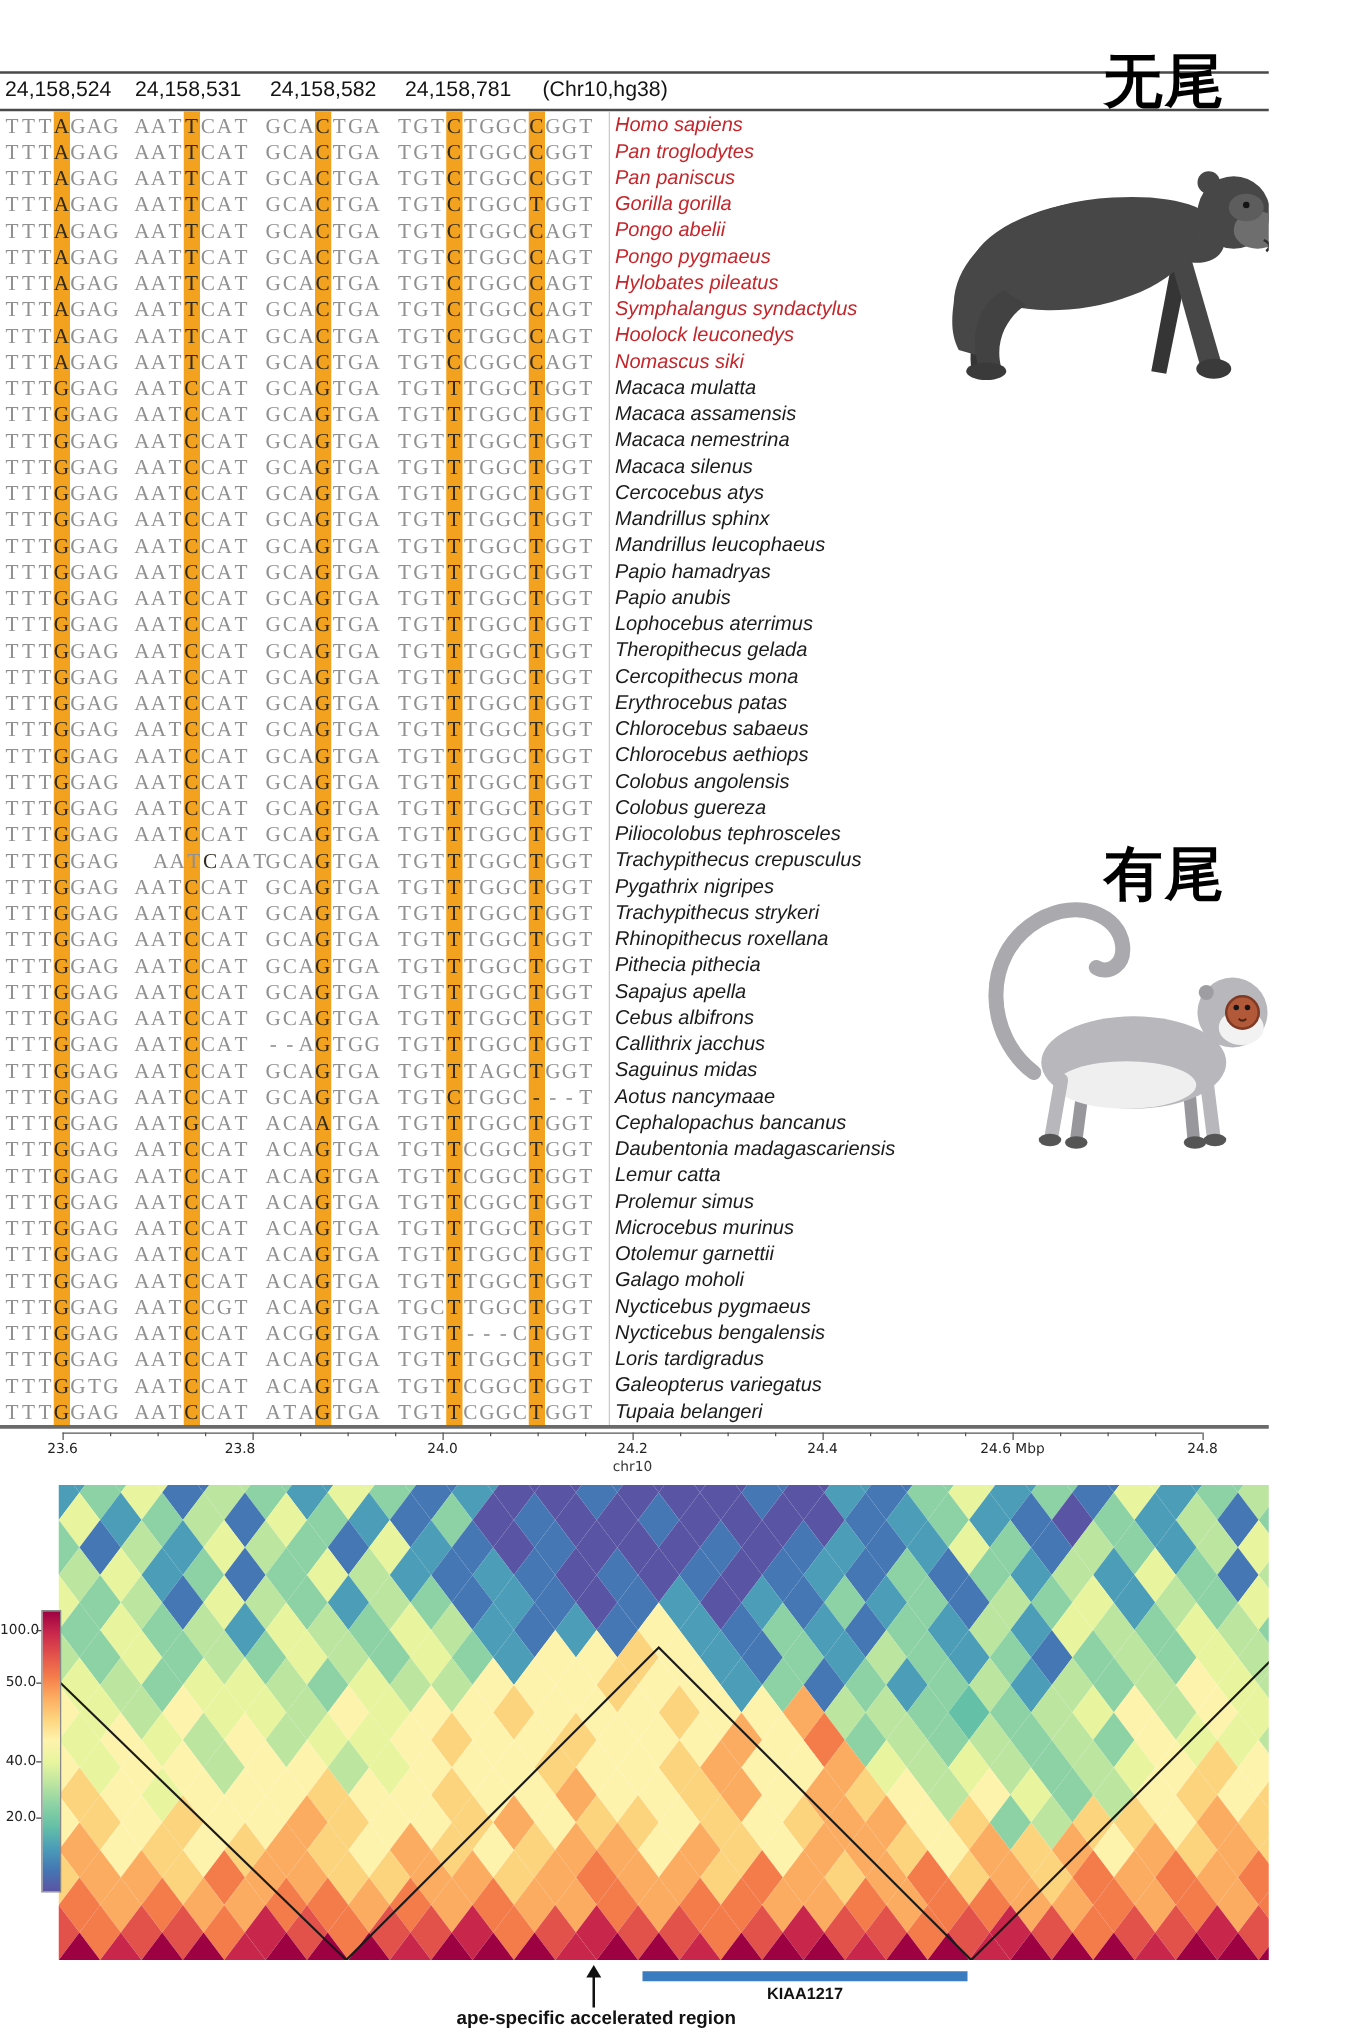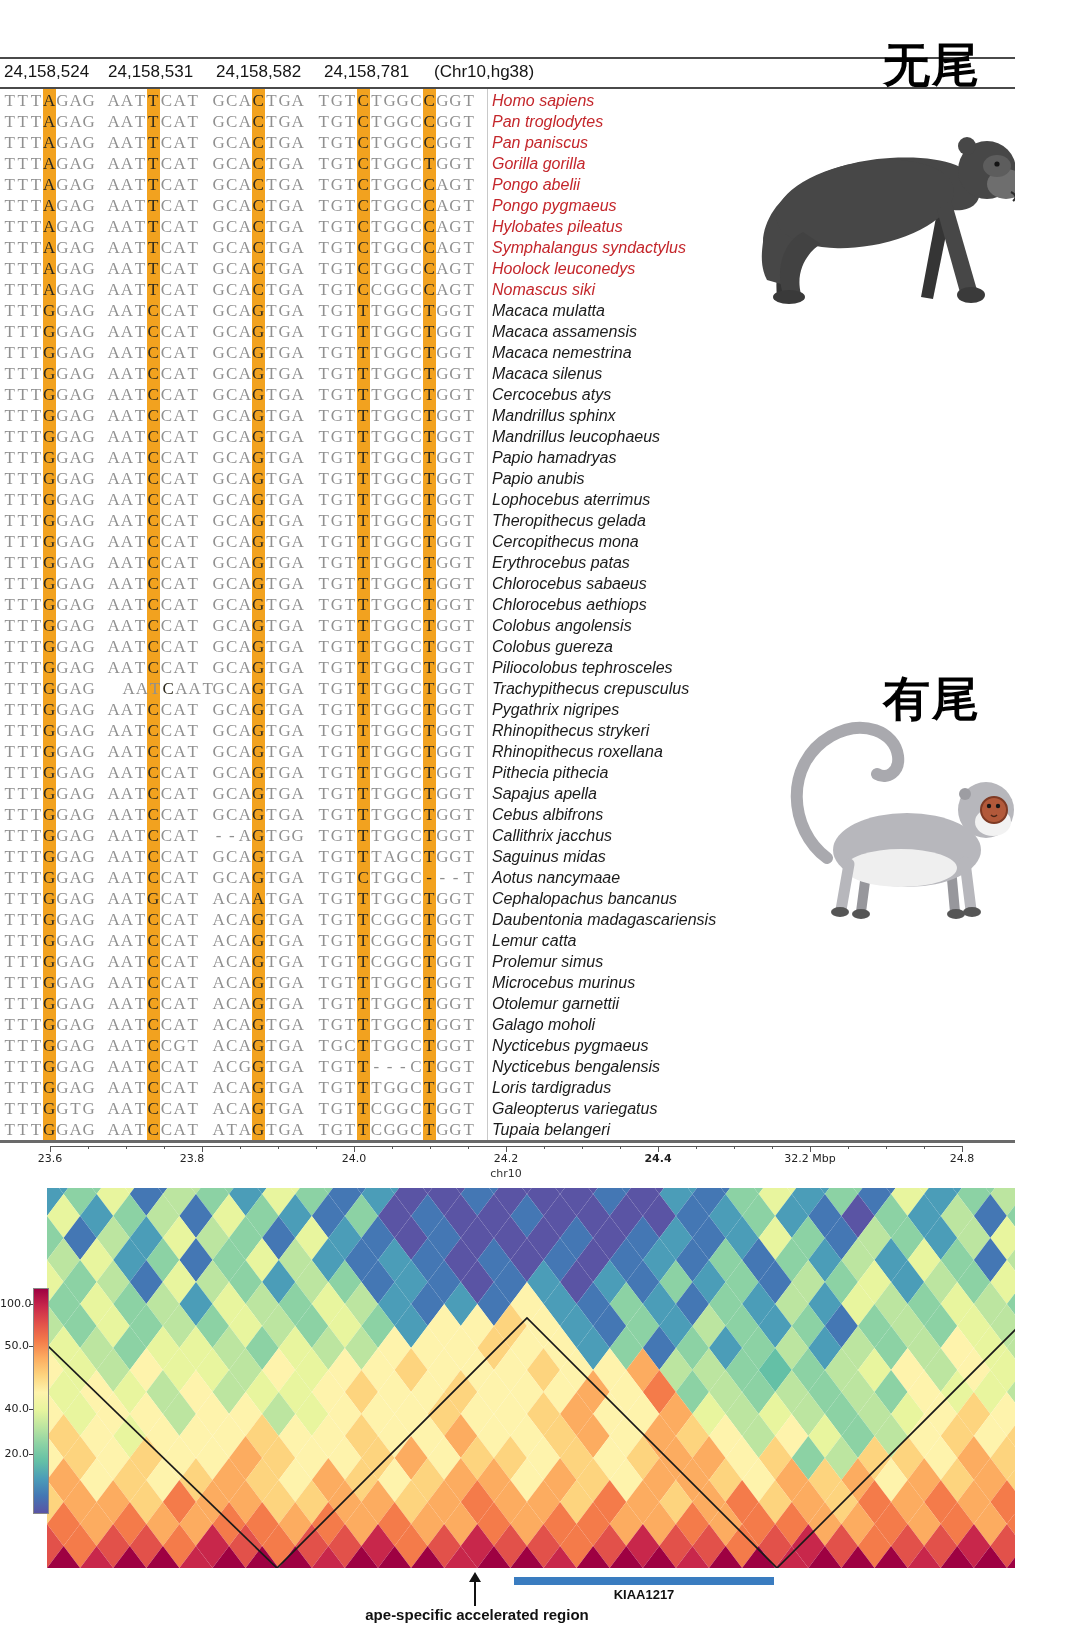--- a/index.html
+++ b/index.html
@@ -279,21 +279,21 @@
           <span class="blk" style="left: 107px;"><span class="ch">A</span><span class="ch">A</span><span class="ch">T</span><span class="ch hl">C</span><span class="ch">C</span><span class="ch">A</span><span class="ch">T</span></span>
           <span class="blk" style="left: 212px;"><span class="ch">G</span><span class="ch">C</span><span class="ch">A</span><span class="ch hl">G</span><span class="ch">T</span><span class="ch">G</span><span class="ch">A</span></span>
           <span class="blk" style="left: 317px;"><span class="ch">T</span><span class="ch">G</span><span class="ch">T</span><span class="ch hl">T</span><span class="ch">T</span><span class="ch">G</span><span class="ch">G</span><span class="ch">C</span><span class="ch hl">T</span><span class="ch">G</span><span class="ch">G</span><span class="ch">T</span></span>
           <span class="spname">Pygathrix nigripes</span>
         </div>
         <div class="seq-row" style="top: 720px;">
           <span class="blk" style="left: 3px;"><span class="ch">T</span><span class="ch">T</span><span class="ch">T</span><span class="ch hl">G</span><span class="ch">G</span><span class="ch">A</span><span class="ch">G</span></span>
           <span class="blk" style="left: 107px;"><span class="ch">A</span><span class="ch">A</span><span class="ch">T</span><span class="ch hl">C</span><span class="ch">C</span><span class="ch">A</span><span class="ch">T</span></span>
           <span class="blk" style="left: 212px;"><span class="ch">G</span><span class="ch">C</span><span class="ch">A</span><span class="ch hl">G</span><span class="ch">T</span><span class="ch">G</span><span class="ch">A</span></span>
           <span class="blk" style="left: 317px;"><span class="ch">T</span><span class="ch">G</span><span class="ch">T</span><span class="ch hl">T</span><span class="ch">T</span><span class="ch">G</span><span class="ch">G</span><span class="ch">C</span><span class="ch hl">T</span><span class="ch">G</span><span class="ch">G</span><span class="ch">T</span></span>
-          <span class="spname">Rhinopithecus strykeri</span>
+          <span class="spname">Trachypithecus strykeri</span>
         </div>
         <div class="seq-row" style="top: 741px;">
           <span class="blk" style="left: 3px;"><span class="ch">T</span><span class="ch">T</span><span class="ch">T</span><span class="ch hl">G</span><span class="ch">G</span><span class="ch">A</span><span class="ch">G</span></span>
           <span class="blk" style="left: 107px;"><span class="ch">A</span><span class="ch">A</span><span class="ch">T</span><span class="ch hl">C</span><span class="ch">C</span><span class="ch">A</span><span class="ch">T</span></span>
           <span class="blk" style="left: 212px;"><span class="ch">G</span><span class="ch">C</span><span class="ch">A</span><span class="ch hl">G</span><span class="ch">T</span><span class="ch">G</span><span class="ch">A</span></span>
           <span class="blk" style="left: 317px;"><span class="ch">T</span><span class="ch">G</span><span class="ch">T</span><span class="ch hl">T</span><span class="ch">T</span><span class="ch">G</span><span class="ch">G</span><span class="ch">C</span><span class="ch hl">T</span><span class="ch">G</span><span class="ch">G</span><span class="ch">T</span></span>
           <span class="spname">Rhinopithecus roxellana</span>
         </div>
         <div class="seq-row" style="top: 762px;">
           <span class="blk" style="left: 3px;"><span class="ch">T</span><span class="ch">T</span><span class="ch">T</span><span class="ch hl">G</span><span class="ch">G</span><span class="ch">A</span><span class="ch">G</span></span>
@@ -487,23 +487,23 @@
     <div id="axis-ticks">
         <div class="tick" style="left: 50px; top: 1146px; height: 6px;"></div>
         <div class="ticklab" style="left: 10px;">23.6</div>
         <div class="tick" style="left: 202px; top: 1146px; height: 6px;"></div>
         <div class="ticklab" style="left: 152px;">23.8</div>
         <div class="tick" style="left: 354px; top: 1146px; height: 6px;"></div>
         <div class="ticklab" style="left: 314px;">24.0</div>
         <div class="tick" style="left: 506px; top: 1146px; height: 6px;"></div>
         <div class="ticklab" style="left: 466px;">24.2</div>
         <div class="tick" style="left: 658px; top: 1146px; height: 6px;"></div>
-        <div class="ticklab" style="left: 618px; font-weight: bold;">24.4</div>
+        <div class="ticklab" style="left: 618px;">24.4</div>
         <div class="tick" style="left: 810px; top: 1146px; height: 6px;"></div>
-        <div class="ticklab" style="left: 770px;">32.2 Mbp</div>
+        <div class="ticklab" style="left: 770px;">24.6 Mbp</div>
         <div class="tick" style="left: 962px; top: 1146px; height: 6px;"></div>
         <div class="ticklab" style="left: 922px;">24.8</div>
         <div class="tick" style="left: 88px; top: 1146px; height: 3px;"></div>
         <div class="tick" style="left: 126px; top: 1146px; height: 3px;"></div>
         <div class="tick" style="left: 164px; top: 1146px; height: 3px;"></div>
         <div class="tick" style="left: 240px; top: 1146px; height: 3px;"></div>
         <div class="tick" style="left: 278px; top: 1146px; height: 3px;"></div>
         <div class="tick" style="left: 316px; top: 1146px; height: 3px;"></div>
         <div class="tick" style="left: 392px; top: 1146px; height: 3px;"></div>
         <div class="tick" style="left: 430px; top: 1146px; height: 3px;"></div>

